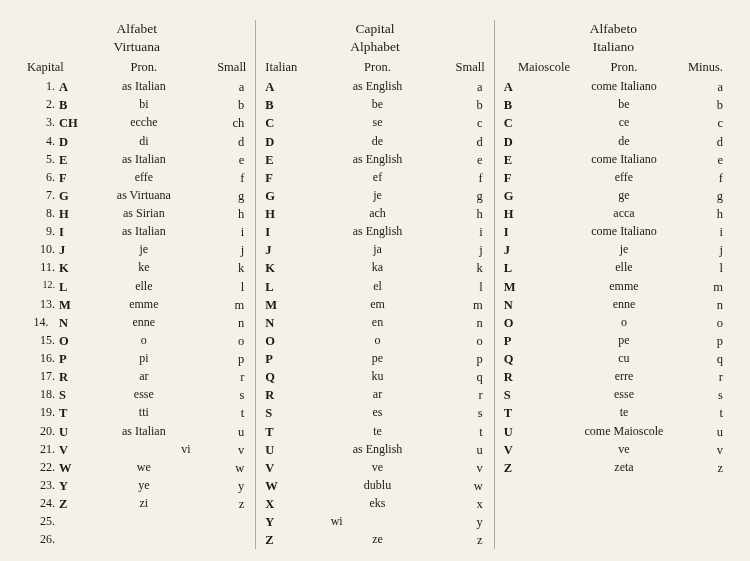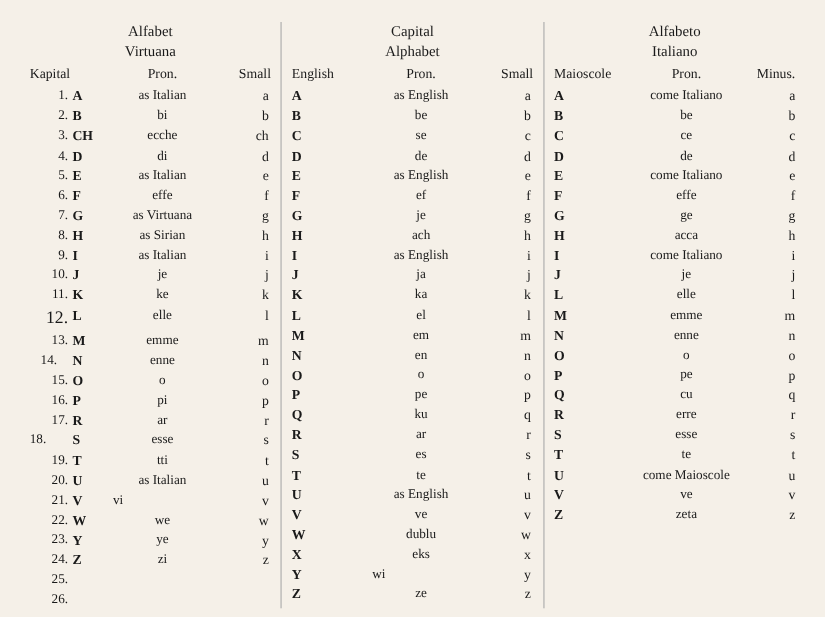--- a/index.html
+++ b/index.html
@@ -143,21 +143,21 @@
               <td style="text-align: center; font-size: 12px;">je</td>
               <td style="text-align: right; padding-right: 4px;">j</td>
             </tr>
             <tr>
               <td style="text-align: right; padding-right: 2px; white-space: nowrap; font-size: 12px;">11.</td>
               <td style="text-align: left; font-weight: bold; padding-left: 2px;">K</td>
               <td style="text-align: center; font-size: 12px;">ke</td>
               <td style="text-align: right; padding-right: 4px;">k</td>
             </tr>
             <tr>
-              <td style="text-align: right; padding-right: 2px; white-space: nowrap; font-size: 16px;">12.</td>
+              <td style="text-align: right; padding-right: 2px; white-space: nowrap; font-size: 10px;">12.</td>
               <td style="text-align: left; font-weight: bold; padding-left: 2px;">L</td>
               <td style="text-align: center; font-size: 12px;">elle</td>
               <td style="text-align: right; padding-right: 4px;">l</td>
             </tr>
             <tr>
               <td style="text-align: right; padding-right: 2px; white-space: nowrap; font-size: 12px;">13.</td>
               <td style="text-align: left; font-weight: bold; padding-left: 2px;">M</td>
               <td style="text-align: center; font-size: 12px;">emme</td>
               <td style="text-align: right; padding-right: 4px;">m</td>
             </tr>
@@ -179,41 +179,41 @@
               <td style="text-align: center; font-size: 12px;">pi</td>
               <td style="text-align: right; padding-right: 4px;">p</td>
             </tr>
             <tr>
               <td style="text-align: right; padding-right: 2px; white-space: nowrap; font-size: 12px;">17.</td>
               <td style="text-align: left; font-weight: bold; padding-left: 2px;">R</td>
               <td style="text-align: center; font-size: 12px;">ar</td>
               <td style="text-align: right; padding-right: 4px;">r</td>
             </tr>
             <tr>
-              <td style="text-align: left; padding-right: 2px; white-space: nowrap; font-size: 12px;">18.</td>
+              <td style="text-align: right; padding-right: 2px; white-space: nowrap; font-size: 12px;">18.</td>
               <td style="text-align: left; font-weight: bold; padding-left: 2px;">S</td>
               <td style="text-align: center; font-size: 12px;">esse</td>
               <td style="text-align: right; padding-right: 4px;">s</td>
             </tr>
             <tr>
               <td style="text-align: right; padding-right: 2px; white-space: nowrap; font-size: 12px;">19.</td>
               <td style="text-align: left; font-weight: bold; padding-left: 2px;">T</td>
               <td style="text-align: center; font-size: 12px;">tti</td>
               <td style="text-align: right; padding-right: 4px;">t</td>
             </tr>
             <tr>
               <td style="text-align: right; padding-right: 2px; white-space: nowrap; font-size: 12px;">20.</td>
               <td style="text-align: left; font-weight: bold; padding-left: 2px;">U</td>
               <td style="text-align: center; font-size: 12px;">as Italian</td>
               <td style="text-align: right; padding-right: 4px;">u</td>
             </tr>
             <tr>
               <td style="text-align: right; padding-right: 2px; white-space: nowrap; font-size: 12px;">21.</td>
               <td style="text-align: left; font-weight: bold; padding-left: 2px;">V</td>
-              <td style="text-align: left; font-size: 12px;">vi</td>
+              <td style="text-align: right; font-size: 12px;">vi</td>
               <td style="text-align: right; padding-right: 4px;">v</td>
             </tr>
             <tr>
               <td style="text-align: right; padding-right: 2px; white-space: nowrap; font-size: 12px;">22.</td>
               <td style="text-align: left; font-weight: bold; padding-left: 2px;">W</td>
               <td style="text-align: center; font-size: 12px;">we</td>
               <td style="text-align: right; padding-right: 4px;">w</td>
             </tr>
             <tr>
               <td style="text-align: right; padding-right: 2px; white-space: nowrap; font-size: 12px;">23.</td>
@@ -246,21 +246,21 @@
     <div class="divider"></div>
 
     <div class="column">
       <div class="col-header">
         <div>Capital</div>
         <div>Alphabet</div>
       </div>
       <table>
         <thead>
           <tr class="th-row">
-            <th style="text-align:left;">English</th>
+            <th style="text-align:left;">Italian</th>
             <th>Pron.</th>
             <th style="text-align:right;">Small</th>
           </tr>
         </thead>
         <tbody id="english-tbody">
         <tr>
               <td style="text-align: left; font-weight: bold;">A</td>
               <td style="text-align: center; font-size: 12px;">as English</td>
               <td style="text-align: right; padding-right: 4px;">a</td>
             </tr>
@@ -396,21 +396,21 @@
     <div class="divider"></div>
 
     <div class="column">
       <div class="col-header">
         <div>Alfabeto</div>
         <div>Italiano</div>
       </div>
       <table>
         <thead>
           <tr class="th-row">
-            <th style="text-align:left;">Maioscole</th>
+            <th style="text-align:right;">Maioscole</th>
             <th>Pron.</th>
             <th style="text-align:right;">Minus.</th>
           </tr>
         </thead>
         <tbody id="italian-tbody">
         <tr>
               <td style="text-align: left; font-weight: bold;">A</td>
               <td style="text-align: center; font-size: 12px;">come Italiano</td>
               <td style="text-align: right; padding-right: 2px;">a</td>
             </tr>

